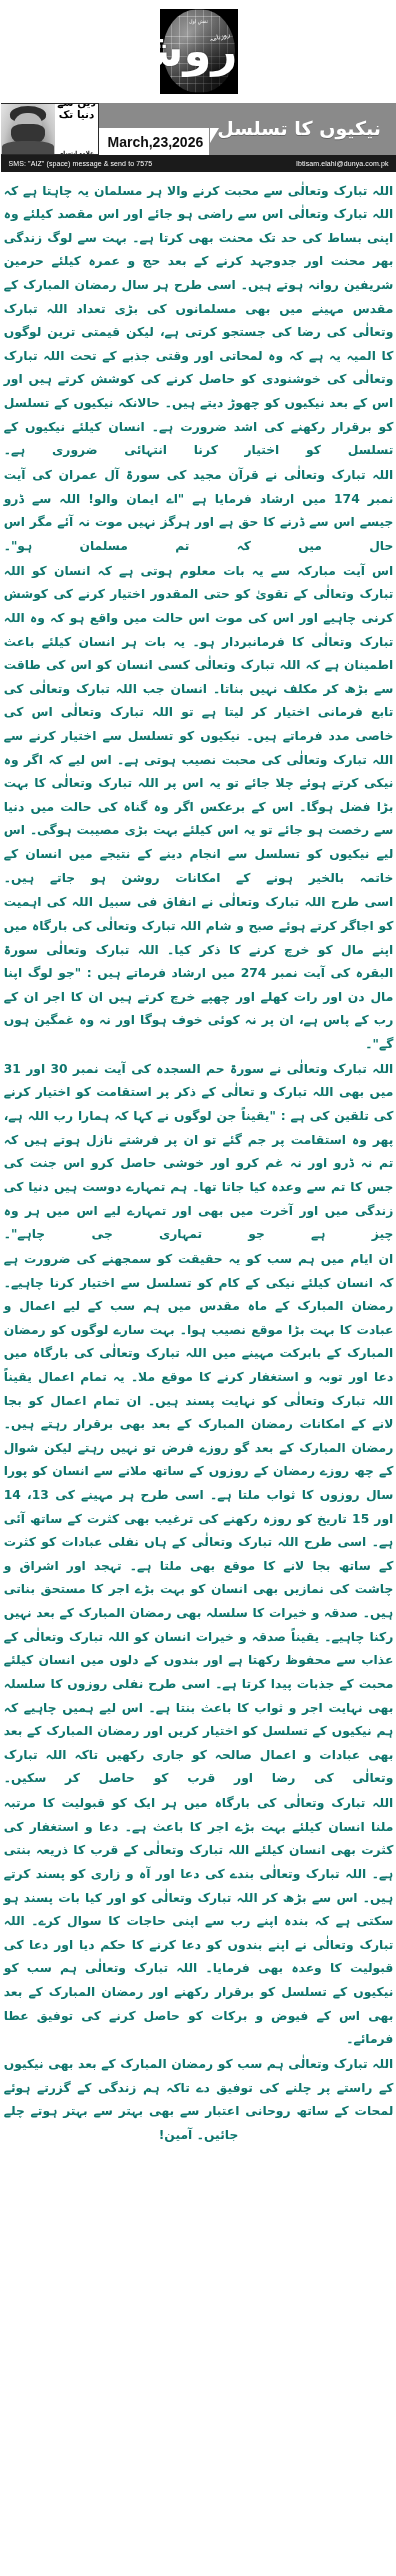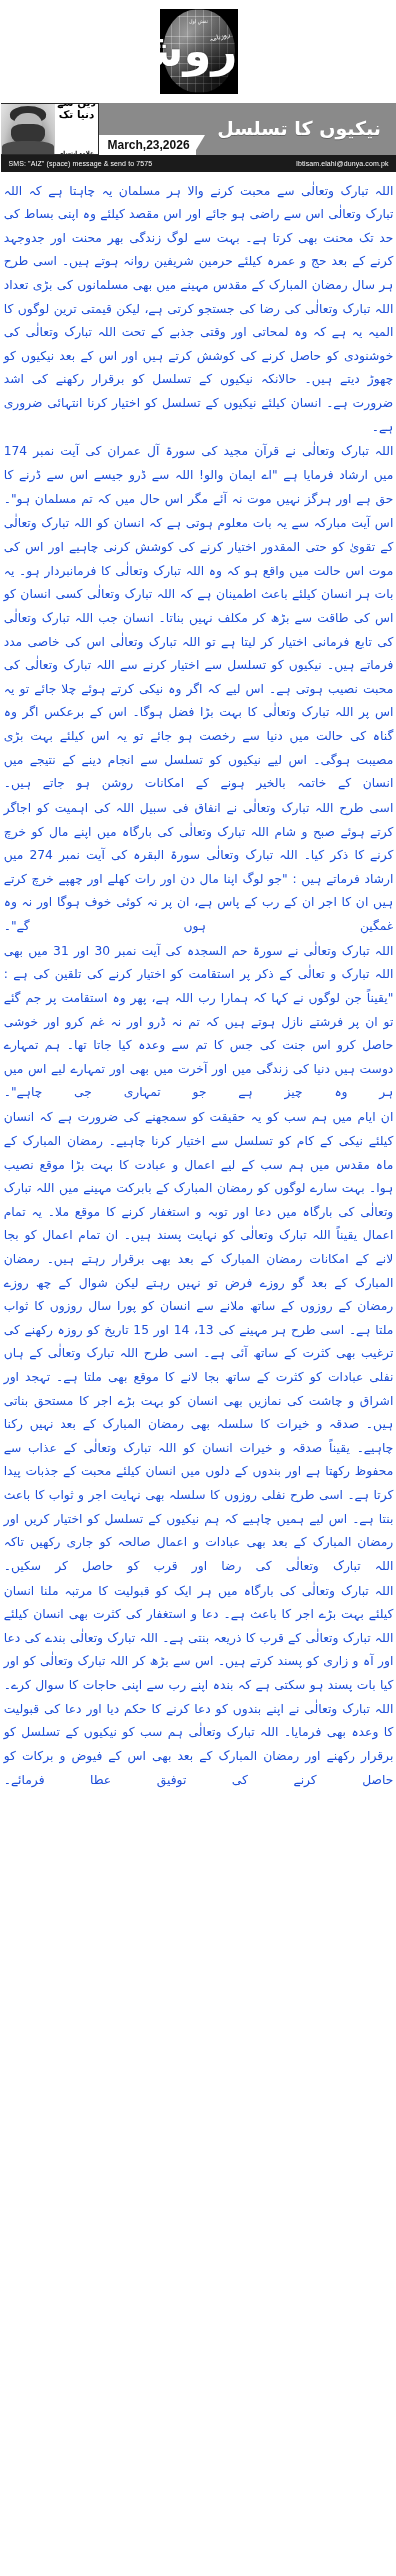--- a/index.html
+++ b/index.html
@@ -117,29 +117,29 @@
     font-weight: bold;
     line-height: 1.15;
     white-space: nowrap;
     transform: translateX(-16px);
     text-shadow: 0 0.6px 0.6px rgba(0,0,0,0.25);
   }
   .date-banner {
     position: absolute;
     left: 0;
     bottom: 0;
-    height: 20px;
+    height: 27px;
     min-width: 92px;
     background: #ffffff;
     color: #111111;
     display: flex;
     align-items: center;
     padding: 0 6.1px 0 8.5px;
     font-family: "Liberation Sans", sans-serif;
-    font-size: 12px;
+    font-size: 14px;
     font-weight: bold;
     direction: ltr;
     box-sizing: border-box;
   }
   .date-banner::after {
     content: "";
     position: absolute;
     right: -9.8px;
     top: 0;
     width: 0;
@@ -254,25 +254,25 @@
 
   
   .article {
     padding: 2.4px 3.7px 0 3.7px;
     direction: rtl;
     text-align: justify;
     text-align-last: justify;
   }
   .article p {
     margin: 0 0 1.2px 0;
-    color: #1d4ed8;
+    color: #0f766e;
     font-size: 12.3px;
     line-height: 1.92;
     font-family: "DejaVu Sans", sans-serif;
-    font-weight: 400;
+    font-weight: 700;
     text-align: justify;
     text-justify: inter-word;
     word-spacing: 0.3px;
   }
   .article p.last {
     text-align-last: center;
   }
 </style>
 </head>
 <body>
@@ -318,16 +318,17 @@
   </div>
 
   <div class="article">
     <p>اللہ تبارک وتعالٰی سے محبت کرنے والا ہر مسلمان یہ چاہتا ہے کہ اللہ تبارک وتعالٰی اس سے راضی ہو جائے اور اس مقصد کیلئے وہ اپنی بساط کی حد تک محنت بھی کرتا ہے۔ بہت سے لوگ زندگی بھر محنت اور جدوجہد کرنے کے بعد حج و عمرہ کیلئے حرمین شریفین روانہ ہوتے ہیں۔ اسی طرح ہر سال رمضان المبارک کے مقدس مہینے میں بھی مسلمانوں کی بڑی تعداد اللہ تبارک وتعالٰی کی رضا کی جستجو کرتی ہے، لیکن قیمتی ترین لوگوں کا المیہ یہ ہے کہ وہ لمحاتی اور وقتی جذبے کے تحت اللہ تبارک وتعالٰی کی خوشنودی کو حاصل کرنے کی کوشش کرتے ہیں اور اس کے بعد نیکیوں کو چھوڑ دیتے ہیں۔ حالانکہ نیکیوں کے تسلسل کو برقرار رکھنے کی اشد ضرورت ہے۔ انسان کیلئے نیکیوں کے تسلسل کو اختیار کرنا انتہائی ضروری ہے۔</p>
     <p>اللہ تبارک وتعالٰی نے قرآن مجید کی سورۃ آل عمران کی آیت نمبر 174 میں ارشاد فرمایا ہے "اے ایمان والو! اللہ سے ڈرو جیسے اس سے ڈرنے کا حق ہے اور ہرگز نہیں موت نہ آئے مگر اس حال میں کہ تم مسلمان ہو"۔</p>
     <p>اس آیت مبارکہ سے یہ بات معلوم ہوتی ہے کہ انسان کو اللہ تبارک وتعالٰی کے تقویٰ کو حتی المقدور اختیار کرنے کی کوشش کرنی چاہیے اور اس کی موت اس حالت میں واقع ہو کہ وہ اللہ تبارک وتعالٰی کا فرمانبردار ہو۔ یہ بات ہر انسان کیلئے باعث اطمینان ہے کہ اللہ تبارک وتعالٰی کسی انسان کو اس کی طاقت سے بڑھ کر مکلف نہیں بناتا۔ انسان جب اللہ تبارک وتعالٰی کی تابع فرمانی اختیار کر لیتا ہے تو اللہ تبارک وتعالٰی اس کی خاصی مدد فرماتے ہیں۔ نیکیوں کو تسلسل سے اختیار کرنے سے اللہ تبارک وتعالٰی کی محبت نصیب ہوتی ہے۔ اس لیے کہ اگر وہ نیکی کرتے ہوئے چلا جائے تو یہ اس پر اللہ تبارک وتعالٰی کا بہت بڑا فضل ہوگا۔ اس کے برعکس اگر وہ گناہ کی حالت میں دنیا سے رخصت ہو جائے تو یہ اس کیلئے بہت بڑی مصیبت ہوگی۔ اس لیے نیکیوں کو تسلسل سے انجام دینے کے نتیجے میں انسان کے خاتمہ بالخیر ہونے کے امکانات روشن ہو جاتے ہیں۔</p>
     <p>اسی طرح اللہ تبارک وتعالٰی نے انفاق فی سبیل اللہ کی اہمیت کو اجاگر کرتے ہوئے صبح و شام اللہ تبارک وتعالٰی کی بارگاہ میں اپنے مال کو خرچ کرنے کا ذکر کیا۔ اللہ تبارک وتعالٰی سورۃ البقرہ کی آیت نمبر 274 میں ارشاد فرماتے ہیں : "جو لوگ اپنا مال دن اور رات کھلے اور چھپے خرچ کرتے ہیں ان کا اجر ان کے رب کے پاس ہے، ان پر نہ کوئی خوف ہوگا اور نہ وہ غمگین ہوں گے"۔</p>
     <p>اللہ تبارک وتعالٰی نے سورۃ حم السجدہ کی آیت نمبر 30 اور 31 میں بھی اللہ تبارک و تعالٰی کے ذکر پر استقامت کو اختیار کرنے کی تلقین کی ہے : "یقیناً جن لوگوں نے کہا کہ ہمارا رب اللہ ہے، پھر وہ استقامت پر جم گئے تو ان پر فرشتے نازل ہوتے ہیں کہ تم نہ ڈرو اور نہ غم کرو اور خوشی حاصل کرو اس جنت کی جس کا تم سے وعدہ کیا جاتا تھا۔ ہم تمہارے دوست ہیں دنیا کی زندگی میں اور آخرت میں بھی اور تمہارے لیے اس میں ہر وہ چیز ہے جو تمہاری جی چاہے"۔</p>
     <p>ان ایام میں ہم سب کو یہ حقیقت کو سمجھنے کی ضرورت ہے کہ انسان کیلئے نیکی کے کام کو تسلسل سے اختیار کرنا چاہیے۔ رمضان المبارک کے ماہ مقدس میں ہم سب کے لیے اعمال و عبادت کا بہت بڑا موقع نصیب ہوا۔ بہت سارے لوگوں کو رمضان المبارک کے بابرکت مہینے میں اللہ تبارک وتعالٰی کی بارگاہ میں دعا اور توبہ و استغفار کرنے کا موقع ملا۔ یہ تمام اعمال یقیناً اللہ تبارک وتعالٰی کو نہایت پسند ہیں۔ ان تمام اعمال کو بجا لانے کے امکانات رمضان المبارک کے بعد بھی برقرار رہتے ہیں۔ رمضان المبارک کے بعد گو روزے فرض تو نہیں رہتے لیکن شوال کے چھ روزے رمضان کے روزوں کے ساتھ ملانے سے انسان کو پورا سال روزوں کا ثواب ملتا ہے۔ اسی طرح ہر مہینے کی 13، 14 اور 15 تاریخ کو روزہ رکھنے کی ترغیب بھی کثرت کے ساتھ آئی ہے۔ اسی طرح اللہ تبارک وتعالٰی کے ہاں نفلی عبادات کو کثرت کے ساتھ بجا لانے کا موقع بھی ملتا ہے۔ تہجد اور اشراق و چاشت کی نمازیں بھی انسان کو بہت بڑے اجر کا مستحق بناتی ہیں۔ صدقہ و خیرات کا سلسلہ بھی رمضان المبارک کے بعد نہیں رکنا چاہیے۔ یقیناً صدقہ و خیرات انسان کو اللہ تبارک وتعالٰی کے عذاب سے محفوظ رکھتا ہے اور بندوں کے دلوں میں انسان کیلئے محبت کے جذبات پیدا کرتا ہے۔ اسی طرح نفلی روزوں کا سلسلہ بھی نہایت اجر و ثواب کا باعث بنتا ہے۔ اس لیے ہمیں چاہیے کہ ہم نیکیوں کے تسلسل کو اختیار کریں اور رمضان المبارک کے بعد بھی عبادات و اعمال صالحہ کو جاری رکھیں تاکہ اللہ تبارک وتعالٰی کی رضا اور قرب کو حاصل کر سکیں۔</p>
     <p>اللہ تبارک وتعالٰی کی بارگاہ میں ہر ایک کو قبولیت کا مرتبہ ملنا انسان کیلئے بہت بڑے اجر کا باعث ہے۔ دعا و استغفار کی کثرت بھی انسان کیلئے اللہ تبارک وتعالٰی کے قرب کا ذریعہ بنتی ہے۔ اللہ تبارک وتعالٰی بندے کی دعا اور آہ و زاری کو پسند کرتے ہیں۔ اس سے بڑھ کر اللہ تبارک وتعالٰی کو اور کیا بات پسند ہو سکتی ہے کہ بندہ اپنے رب سے اپنی حاجات کا سوال کرے۔ اللہ تبارک وتعالٰی نے اپنے بندوں کو دعا کرنے کا حکم دیا اور دعا کی قبولیت کا وعدہ بھی فرمایا۔ اللہ تبارک وتعالٰی ہم سب کو نیکیوں کے تسلسل کو برقرار رکھنے اور رمضان المبارک کے بعد بھی اس کے فیوض و برکات کو حاصل کرنے کی توفیق عطا فرمائے۔</p>
+    <p class="last">اللہ تبارک وتعالٰی ہم سب کو رمضان المبارک کے بعد بھی نیکیوں کے راستے پر چلنے کی توفیق دے تاکہ ہم زندگی کے گزرتے ہوئے لمحات کے ساتھ روحانی اعتبار سے بھی بہتر سے بہتر ہوتے چلے جائیں۔ آمین!</p>
   </div>
 
 </div>
 
 
 </body></html>

